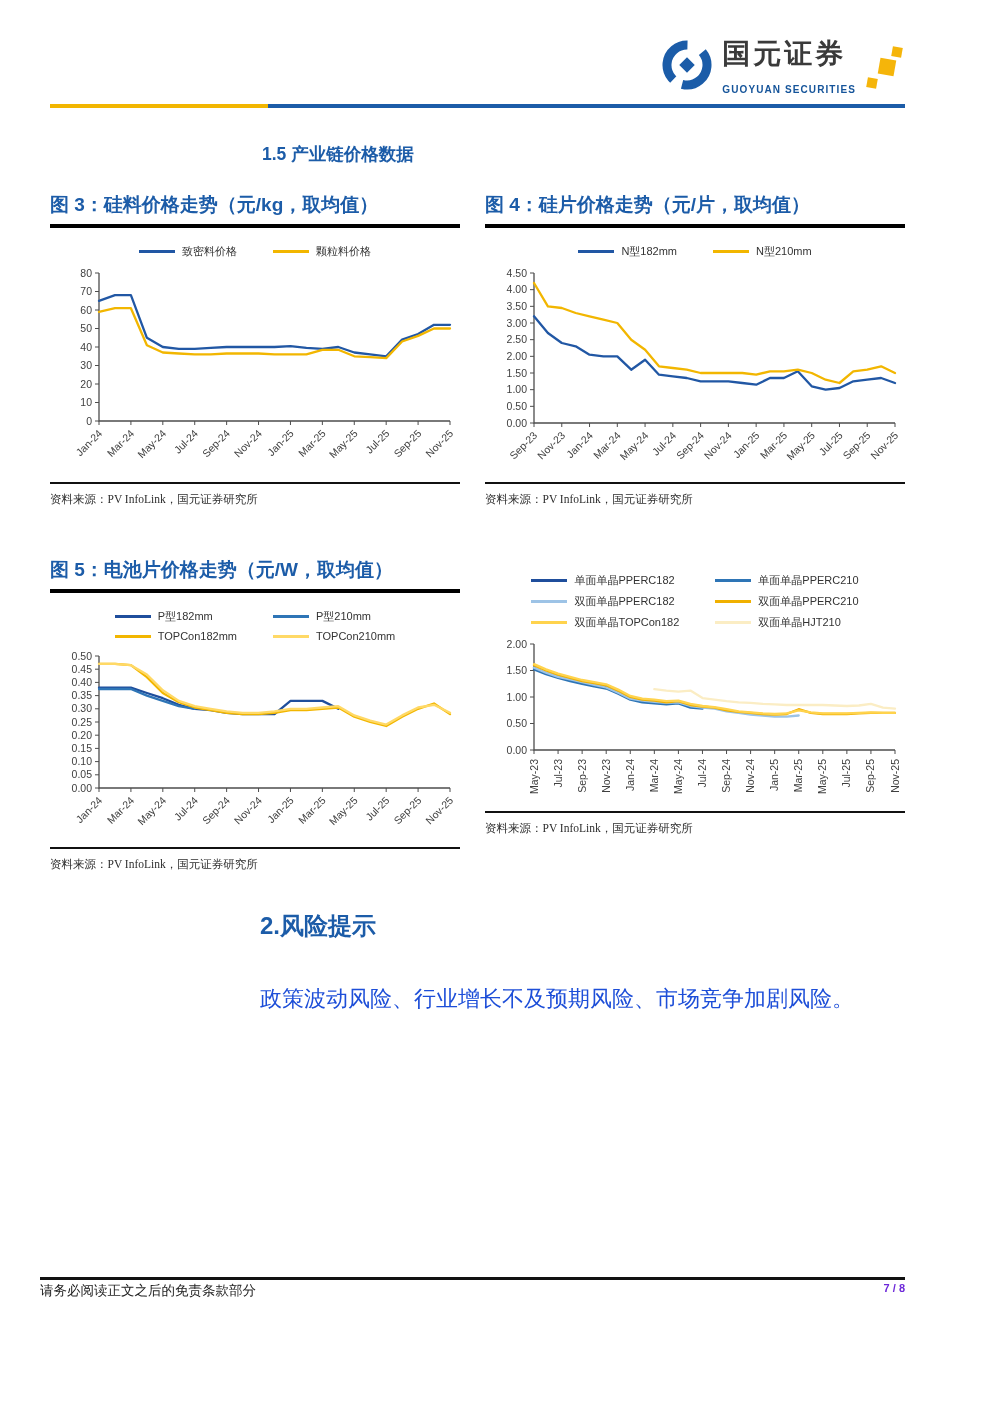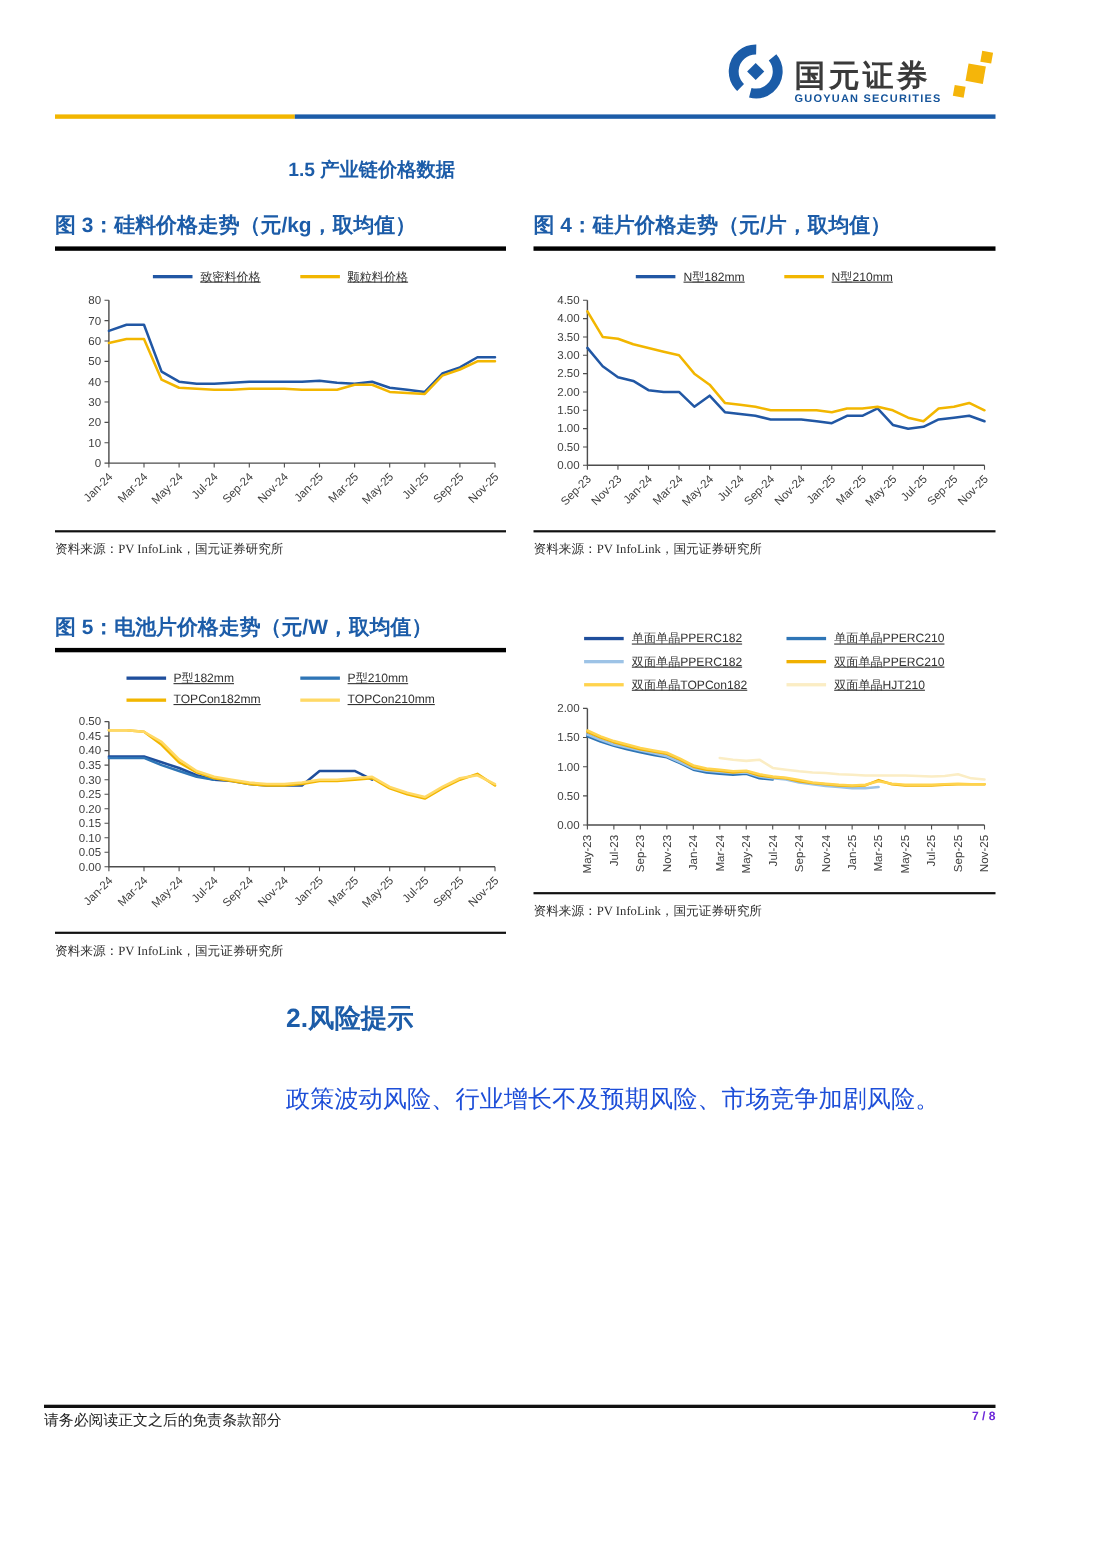--- a/index.html
+++ b/index.html
@@ -4,36 +4,36 @@
 <style>
   html,body{margin:0;padding:0;background:#fff;}
   body{width:1000px;height:1414px;position:relative;font-family:"Liberation Sans","DejaVu Sans",sans-serif;color:#222;overflow:hidden;}
   .page{padding:0 95px 0 50px;}
 
   
   .header{display:flex;justify-content:flex-end;align-items:center;padding-top:36px;height:62px;}
   .logo{display:flex;align-items:flex-end;gap:9px;}
   .logo-txt{display:flex;flex-direction:column;line-height:1;}
   .logo-cn{font-size:28px;font-weight:bold;color:#3a3a3a;letter-spacing:3px;}
-  .logo-en{font-size:10px;font-weight:bold;color:#15549A;letter-spacing:1.1px;margin-top:3px;}
+  .logo-en{font-size:10px;font-weight:bold;color:#15549A;letter-spacing:1.1px;margin-top:17px;}
   .rule{display:flex;margin-top:6px;}
   .rule-gold{width:25.5%;height:4px;background:#F2B600;}
   .rule-blue{flex:1;height:4px;background:#1C5CA8;}
 
   
   .h-sec1{margin:34px 0 0 212px;color:#1C5CA8;font-size:17.5px;font-weight:bold;}
   .h-sec2{margin:38px 0 0 210px;color:#1C5CA8;font-size:24px;font-weight:bold;}
   .risk-body{margin:42px 0 0 210px;font-size:22px;color:#1d4ed8;font-family:"Liberation Serif","DejaVu Serif",serif;}
 
   
   .figs{display:grid;grid-template-columns:410px 420px;column-gap:25px;row-gap:50px;margin-top:26px;}
   .fig-title{color:#1C5CA8;font-size:19px;font-weight:bold;padding-bottom:6px;border-bottom:4px solid #000000;}
   .fig-body{height:254px;display:flex;flex-direction:column;align-items:center;}
   .legend{display:grid;grid-template-columns:repeat(2,auto);justify-content:center;column-gap:36px;row-gap:6px;margin:16px 0 6px;}
-  .lg-item{display:flex;align-items:center;gap:7px;font-size:11px;color:#333;text-decoration:underline;}
+  .lg-item{display:flex;align-items:center;gap:7px;font-size:11px;color:#333;}
   .lg-line{width:36px;height:3px;display:inline-block;}
   .fig-src{border-top:2px solid #111;padding-top:8px;font-size:11.5px;color:#2e2e2e;font-family:"Liberation Serif","DejaVu Serif",serif;}
 
   
   .footer{position:absolute;left:40px;width:865px;top:1277px;border-top:3px solid #111;}
   .footer-row{display:flex;justify-content:space-between;padding-top:2px;}
   .foot-left{font-size:13.5px;color:#1d1d1d;font-family:"Liberation Serif","DejaVu Serif",serif;}
   .foot-page{font-size:11px;color:#6d28d9;font-weight:bold;}
 </style>
 </head>

